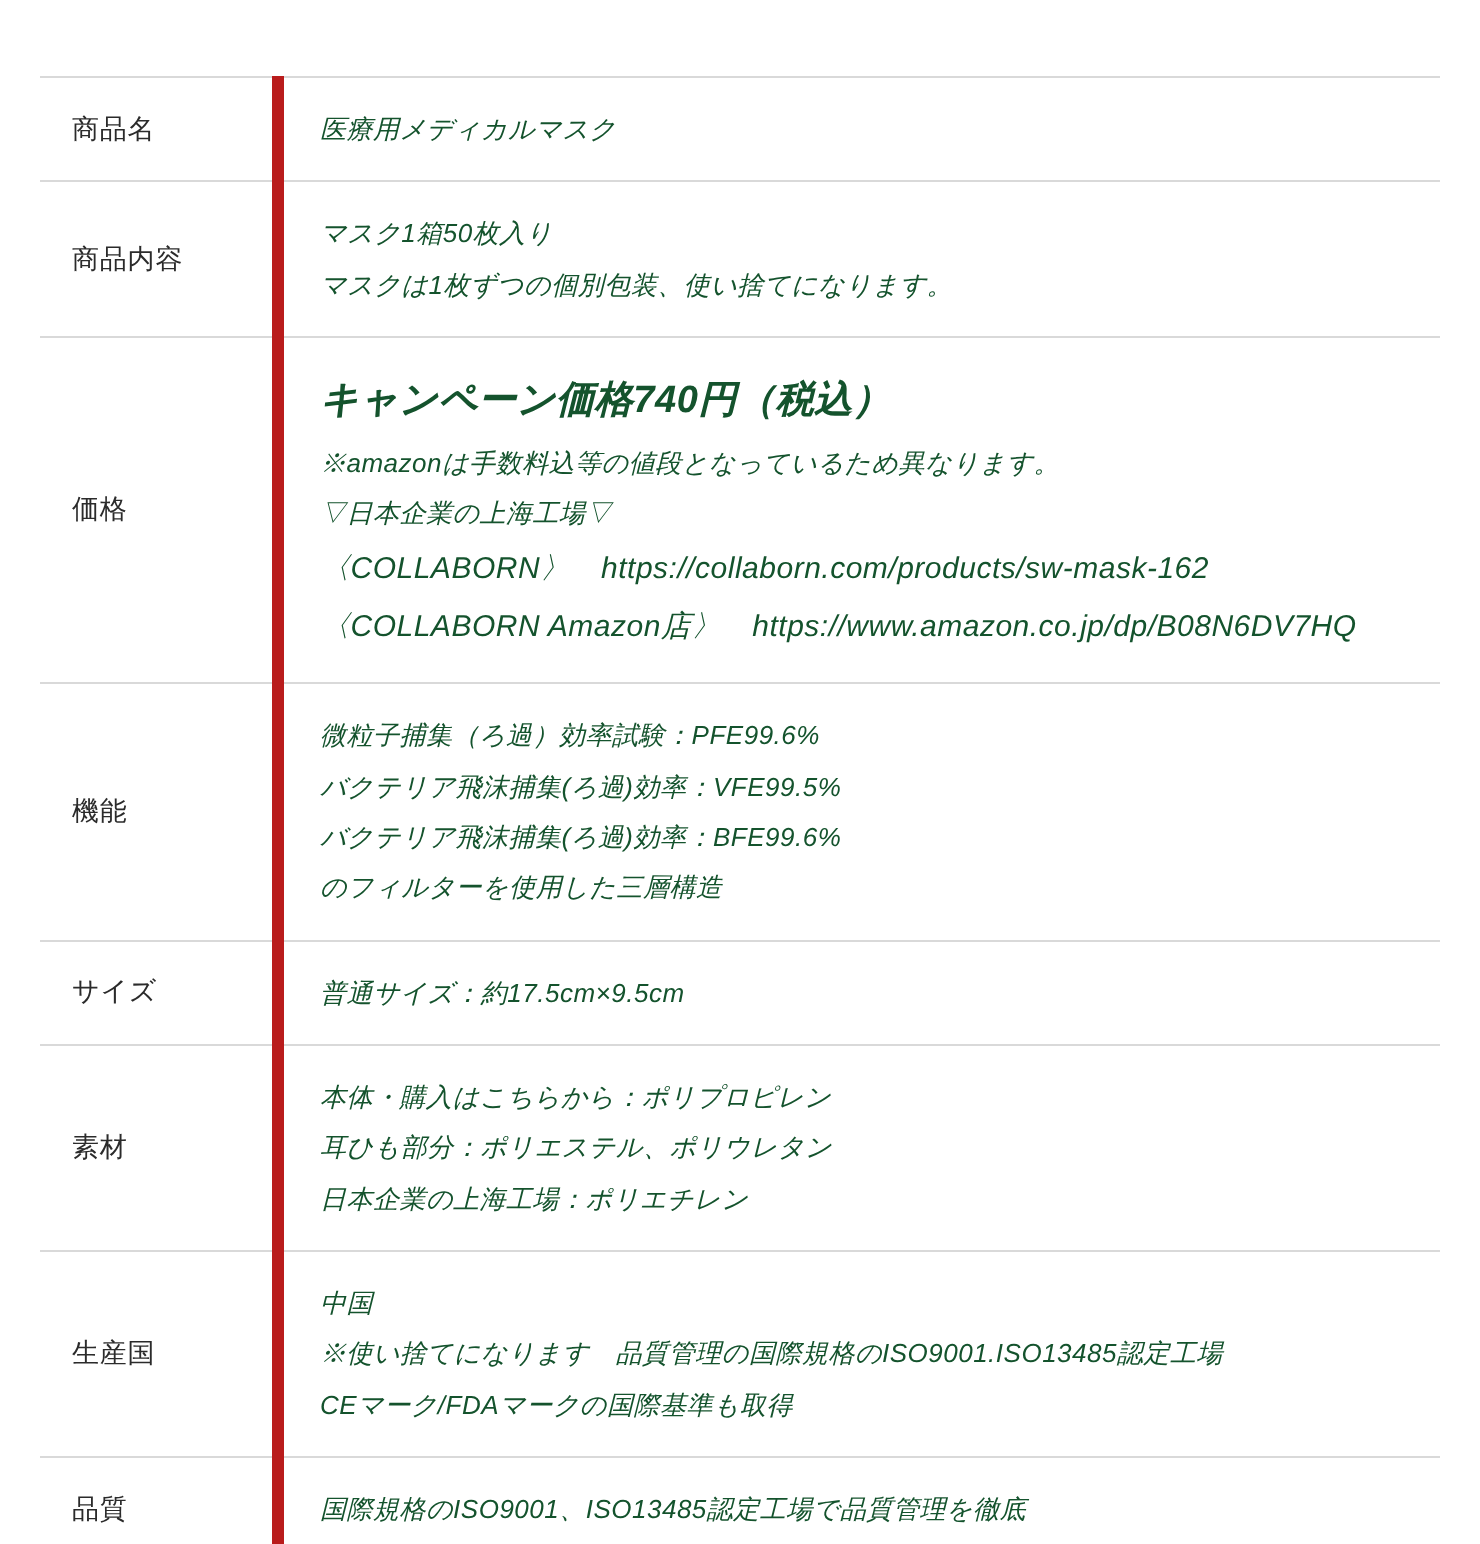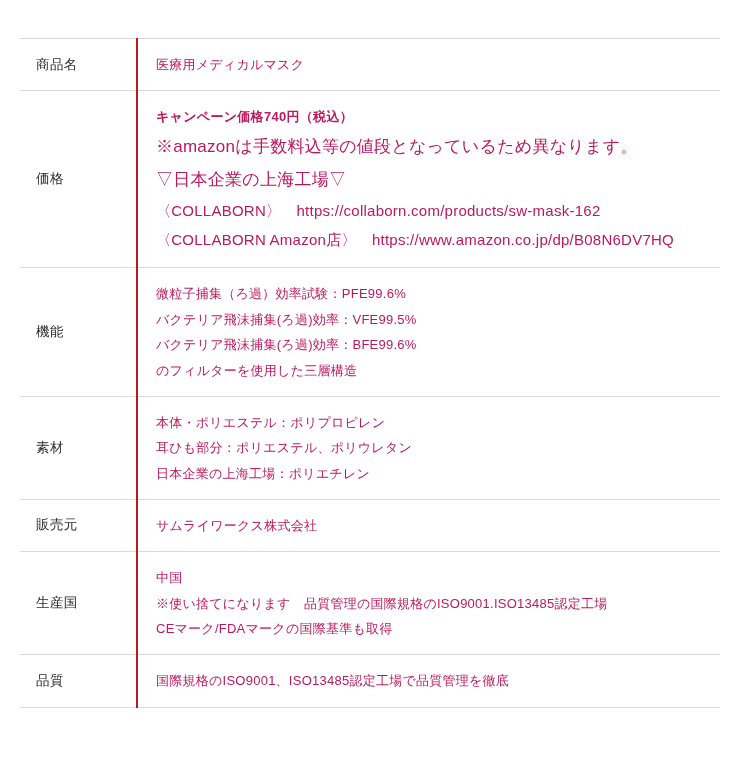--- a/index.html
+++ b/index.html
@@ -29,59 +29,67 @@
   #spec-table th, #spec-table td {
     vertical-align: middle;
     text-align: left;
     font-weight: normal;
     padding: 13px 0;
   }
   #spec-table th.label {
     width: 90px;
     padding-left: 16px;
     padding-right: 10px;
-    border-right: 2px solid #b91c1c;
+    border-right: 6px solid #b91c1c;
     font-size: 13.5px;
     color: #2b2b2b;
     letter-spacing: 0.4px;
     line-height: 1.5;
   }
   #spec-table td.value {
     padding-left: 18px;
     padding-right: 14px;
     font-size: 13px;
     line-height: 1.95;
-    color: #be185d;
+    color: #14532d;
     letter-spacing: 0.25px;
+    font-style: italic;
   }
   .line {
     display: block;
     white-space: pre-wrap;
   }
   .line.bold {
     font-weight: bold;
-    font-size: 13px;
+    font-size: 19px;
     letter-spacing: 0.3px;
   }
   .line.small {
-    font-size: 17px;
+    font-size: 13px;
   }
   .line.link-row {
     font-size: 15px;
   }
 </style>
 </head>
 <body>
 
 <table id="spec-table">
   <tbody>
       <tr>
         <th class="label">商品名</th>
         <td class="value">
           <span class="line normal">医療用メディカルマスク</span>
+        </td>
+      </tr>
+      <tr>
+        <th class="label">商品内容</th>
+        <td class="value">
+          <span class="line normal">マスク1箱50枚入り</span>
+          <span class="line normal">マスクは1枚ずつの個別包装、使い捨てになります。</span>
         </td>
       </tr>
       <tr>
         <th class="label">価格</th>
         <td class="value">
           <span class="line bold">キャンペーン価格740円（税込）</span>
           <span class="line small">※amazonは手数料込等の値段となっているため異なります。</span>
           <span class="line small">▽日本企業の上海工場▽</span>
           <span class="line link-row">〈COLLABORN〉　https://collaborn.com/products/sw-mask-162</span>
           <span class="line link-row">〈COLLABORN Amazon店〉　https://www.amazon.co.jp/dp/B08N6DV7HQ</span>
@@ -90,31 +98,31 @@
       <tr>
         <th class="label">機能</th>
         <td class="value">
           <span class="line normal">微粒子捕集（ろ過）効率試験：PFE99.6%</span>
           <span class="line normal">バクテリア飛沫捕集(ろ過)効率：VFE99.5%</span>
           <span class="line normal">バクテリア飛沫捕集(ろ過)効率：BFE99.6%</span>
           <span class="line normal">のフィルターを使用した三層構造</span>
         </td>
       </tr>
       <tr>
-        <th class="label">素材</th>
+        <th class="label">サイズ</th>
         <td class="value">
-          <span class="line normal">本体・ポリエステル：ポリプロピレン</span>
-          <span class="line normal">耳ひも部分：ポリエステル、ポリウレタン</span>
-          <span class="line normal">日本企業の上海工場：ポリエチレン</span>
+          <span class="line normal">普通サイズ：約17.5cm×9.5cm</span>
         </td>
       </tr>
       <tr>
-        <th class="label">販売元</th>
+        <th class="label">素材</th>
         <td class="value">
-          <span class="line normal">サムライワークス株式会社</span>
+          <span class="line normal">本体・購入はこちらから：ポリプロピレン</span>
+          <span class="line normal">耳ひも部分：ポリエステル、ポリウレタン</span>
+          <span class="line normal">日本企業の上海工場：ポリエチレン</span>
         </td>
       </tr>
       <tr>
         <th class="label">生産国</th>
         <td class="value">
           <span class="line normal">中国</span>
           <span class="line normal">※使い捨てになります　品質管理の国際規格のISO9001.ISO13485認定工場</span>
           <span class="line normal">CEマーク/FDAマークの国際基準も取得</span>
         </td>
       </tr>

